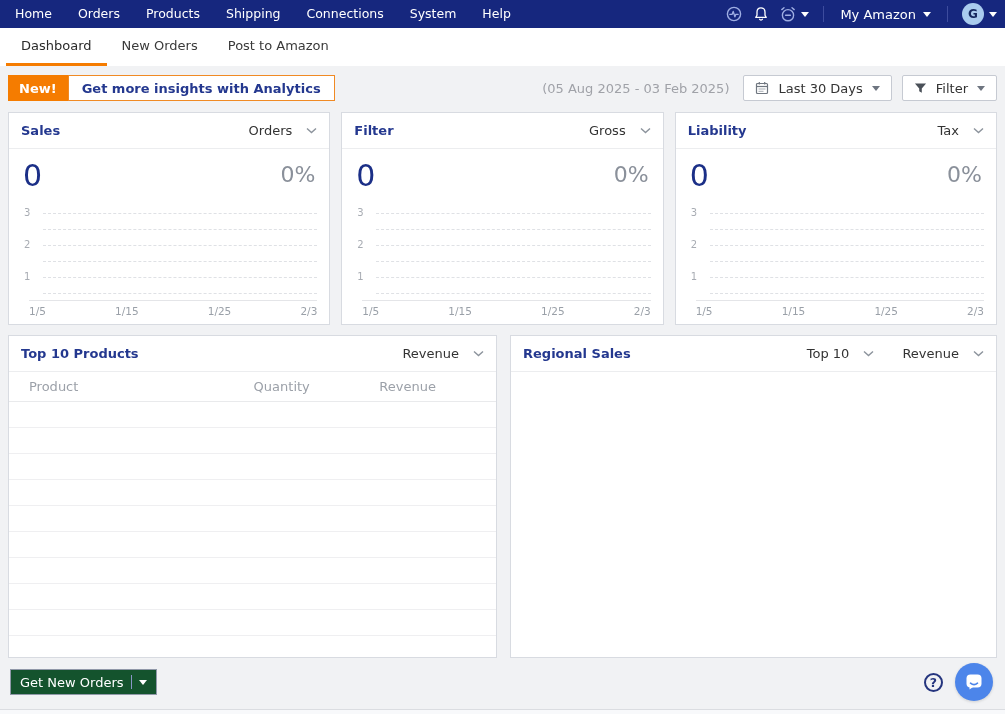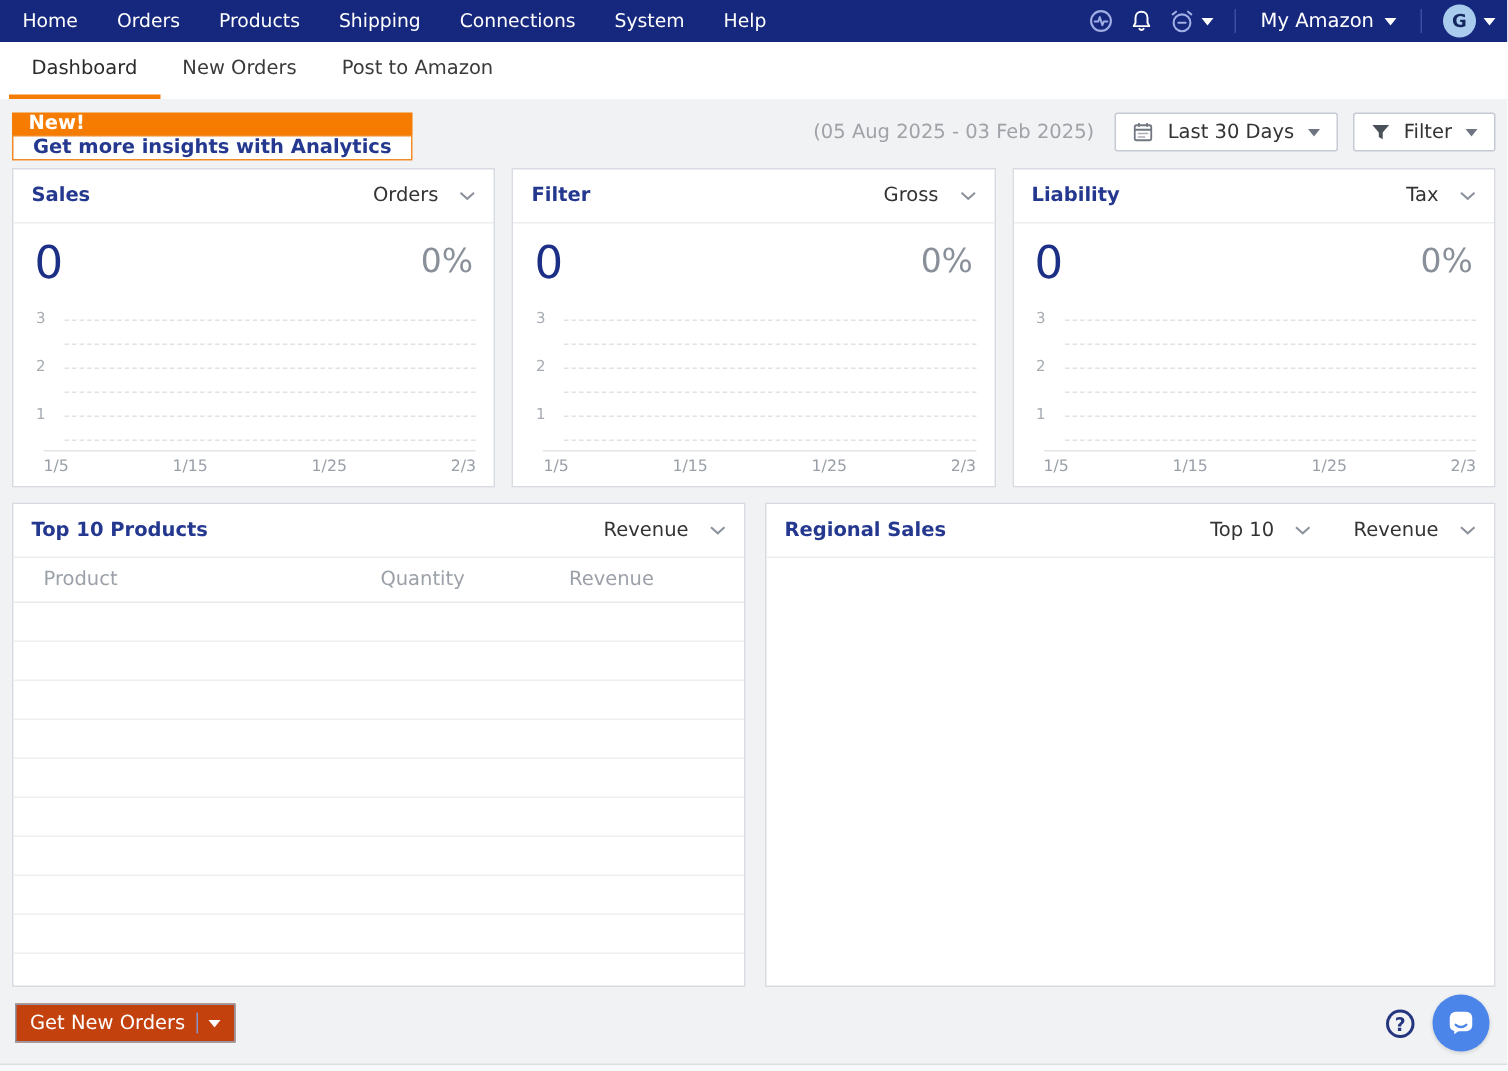--- a/index.html
+++ b/index.html
@@ -20,21 +20,21 @@
   .caret { display:inline-block; width:0; height:0; border-left:4px solid transparent; border-right:4px solid transparent; border-top:5px solid #FFFFFF; }
   .caret.gray { border-top-color:#6E7580; }
 
   
   .tabbar { height:38px; background:#FFFFFF; display:flex; align-items:stretch; padding-left:6px; }
   .tab { display:flex; align-items:center; padding:0 15px; font-size:13px; color:#3A3A3A; cursor:pointer; border-bottom:3px solid transparent; }
   .tab.active { color:#2B2B2B; border-bottom-color:#F57C00; }
 
   
   .toolbar { margin:8px 8px 0 8px; height:28px; display:flex; align-items:center; justify-content:space-between; }
-  .analytics { display:flex; align-items:stretch; height:26px; cursor:pointer;flex-direction:column; }
+  .analytics { display:flex; align-items:stretch; height:26px; cursor:pointer; }
   .new-badge { background:#F57C00; color:#FFFFFF; font-weight:bold; font-size:13px; display:flex; align-items:center; padding:0 11px; }
   .analytics-btn { background:#FFFFFF; border:1px solid #F08A24; color:#24388F; font-weight:bold; font-size:13px; padding:0 13px; display:flex; align-items:center; cursor:pointer; font-family:inherit; }
   .toolbar-right { display:flex; align-items:center; gap:10px; }
   .date-range { color:#A0A2A8; font-size:13px; margin-right:4px; }
   .ctl-btn { height:26px; background:#FFFFFF; border:1px solid #C6CAD2; border-radius:2px; display:flex; align-items:center; gap:9px; padding:0 11px; font-size:13px; color:#333; cursor:pointer; font-family:inherit; }
 
   
   .metric-row { display:flex; gap:11px; margin:10px 8px 0 8px;border-radius:18px; }
   .card { background:#FFFFFF; border:1px solid #D8DBE1; }
   .metric-card { flex:1; height:213px; }
@@ -57,21 +57,21 @@
   .regional-card { flex:1; height:323px; }
   .thead { display:grid; grid-template-columns:40% 32% 28%; height:30px; align-items:center; border-bottom:1px solid #E9EAEC; color:#9CA1A9; font-size:13px; }
   .th1 { padding-left:20px; }
   .th2 { text-align:center; }
   .th3 { text-align:right; padding-right:60px; }
   .trow { height:26px; border-bottom:1px solid #EFEFF1; }
   .regional-dropdowns { display:flex; align-items:center; gap:28px; }
 
   
   .footer { margin:0 10px; height:48px; display:flex; align-items:center; justify-content:space-between; }
-  .gno-btn { background:#c2410c; border:1px solid #9098A8; color:#FFFFFF; font-size:13px; height:26px; display:flex; align-items:center; gap:7px; padding:0 9px; cursor:pointer; font-family:inherit; }
+  .gno-btn { background:#14532d; border:1px solid #9098A8; color:#FFFFFF; font-size:13px; height:26px; display:flex; align-items:center; gap:7px; padding:0 9px; cursor:pointer; font-family:inherit; }
   .btn-sep { width:1px; height:14px; background:#8A96C8; }
   .footer-right { display:flex; align-items:center; gap:12px; padding-right:2px; }
   .help { width:19px; height:19px; border-radius:50%; border:2px solid #25357E; color:#25357E; font-size:12.5px; font-weight:bold; display:flex; align-items:center; justify-content:center; cursor:pointer; }
   .chat-btn { width:38px; height:38px; border-radius:50%; background:#4C85EA; display:flex; align-items:center; justify-content:center; cursor:pointer; box-shadow:0 1px 3px rgba(0,0,0,0.15); }
   .bottom-strip { position:absolute; left:0; right:0; bottom:0; height:5px; background:#F8F9FB; border-top:1px solid #DBDDE1; }
 </style>
 </head>
 <body>
 
 <div class="app">

